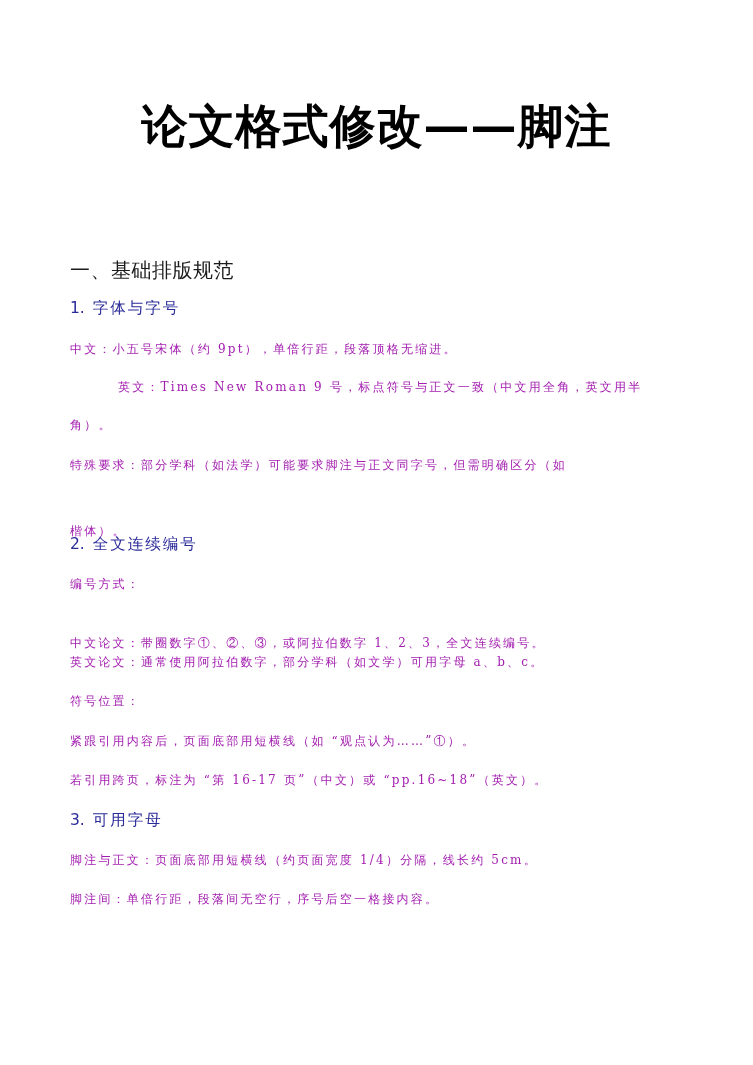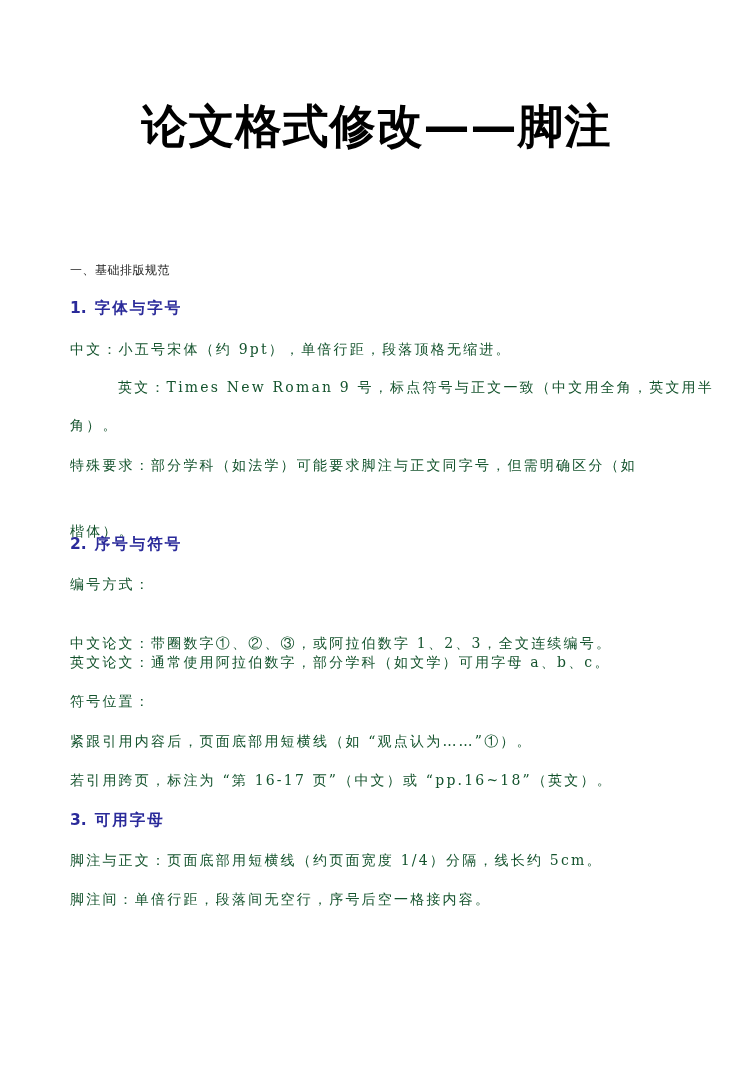--- a/index.html
+++ b/index.html
@@ -25,36 +25,35 @@
       font-weight: bold;
       font-size: 46px;
       line-height: 60px;
       letter-spacing: 1px;
       color: #000000;
     }
     .line {
       position: absolute;
       left: 70px;
       width: 630px;
-      font-size: 14px;
+      font-size: 12px;
       line-height: 22px;
       letter-spacing: 2.2px;
       white-space: nowrap;
-      color: #14532d;
+      color: #a21caf;
     }
     .section-heading {
-      font-size: 12px;
+      font-size: 20px;
       letter-spacing: 0.5px;
       color: #1a1a1a;
     }
     .sub-heading {
       font-size: 15.5px;
       color: #2a2a9a;
       letter-spacing: 2px;
-      font-weight: bold;
     }
     .sub-heading .num {
       font-family: "DejaVu Sans", "Liberation Sans", sans-serif;
       letter-spacing: 0;
       margin-right: 8px;
     }
   </style>
 </head>
 <body>
 
@@ -67,21 +66,21 @@
   <div class="line sub-heading" style="top:297px;">
     <span class="num">1.</span><span>字体与字号</span>
   </div>
   <div class="line" style="top:338px;">中文：小五号宋体（约 9pt），单倍行距，段落顶格无缩进。</div>
   <div class="line" style="top:376px;margin-left:48px;">英文：Times New Roman 9 号，标点符号与正文一致（中文用全角，英文用半</div>
   <div class="line" style="top:414px;">角）。</div>
   <div class="line" style="top:454px;">特殊要求：部分学科（如法学）可能要求脚注与正文同字号，但需明确区分（如</div>
   <div class="line" style="top:520px;">楷体）。</div>
 
   <div class="line sub-heading" style="top:533px;">
-    <span class="num">2.</span><span>序号与符号</span>
+    <span class="num">2.</span><span>全文连续编号</span>
   </div>
   <div class="line" style="top:573px;">编号方式：</div>
   <div class="line" style="top:632px;">中文论文：带圈数字①、②、③，或阿拉伯数字 1、2、3，全文连续编号。</div>
   <div class="line" style="top:651px;">英文论文：通常使用阿拉伯数字，部分学科（如文学）可用字母 a、b、c。</div>
   <div class="line" style="top:690px;">符号位置：</div>
   <div class="line" style="top:730px;">紧跟引用内容后，页面底部用短横线（如 “观点认为……”①）。</div>
   <div class="line" style="top:769px;">若引用跨页，标注为 “第 16-17 页”（中文）或 “pp.16~18”（英文）。</div>
 
   <div class="line sub-heading" style="top:809px;">
     <span class="num">3.</span><span>可用字母</span>

